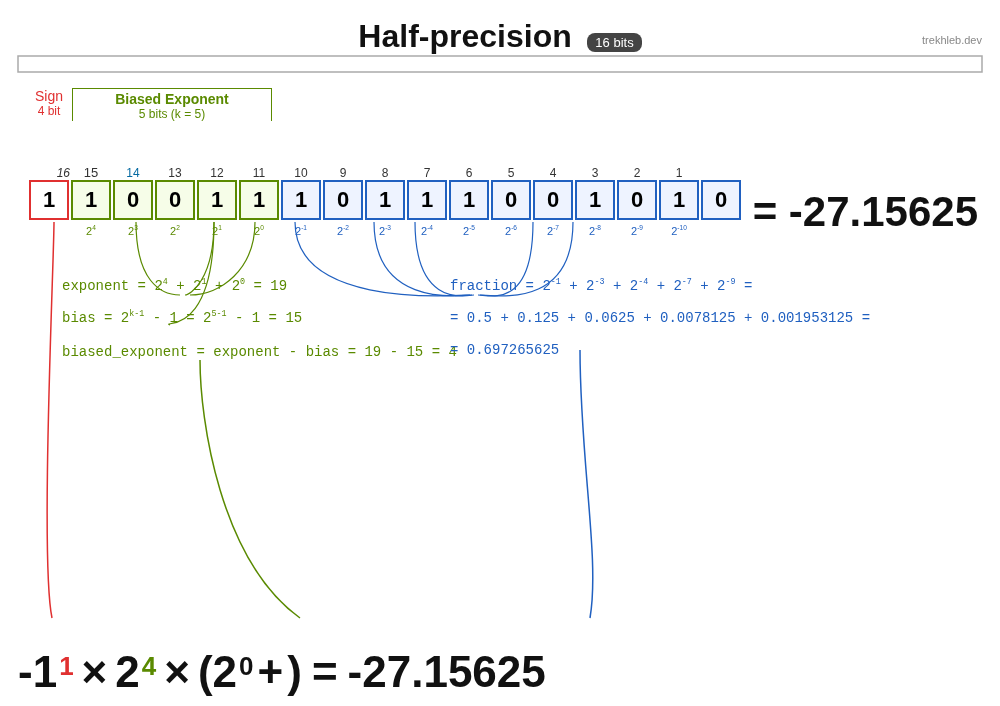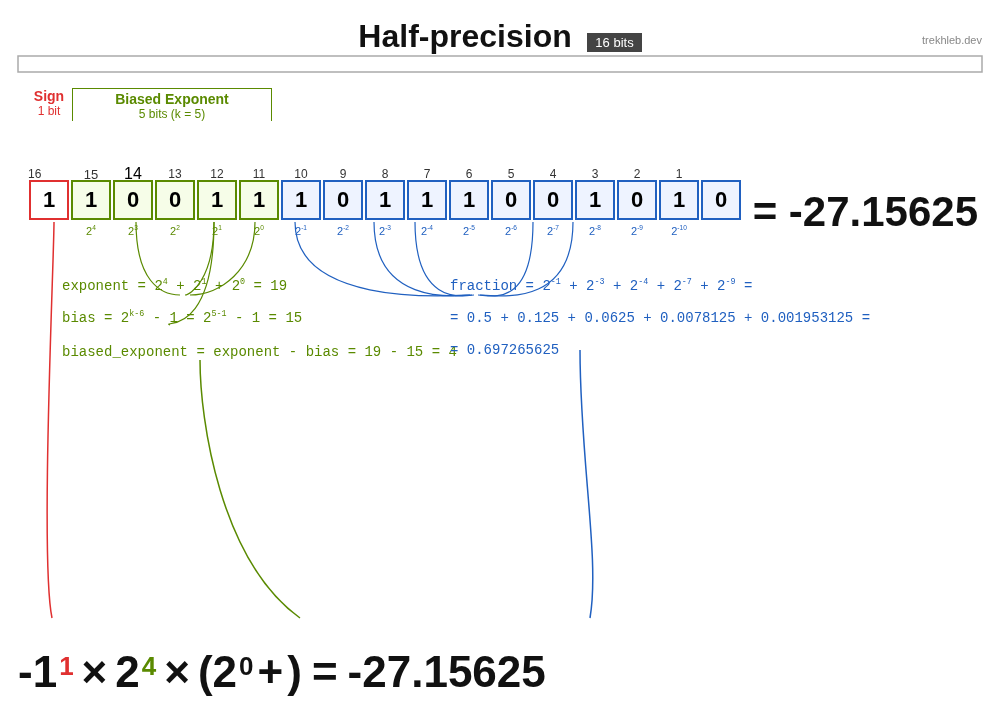--- a/index.html
+++ b/index.html
@@ -24,21 +24,21 @@
       font-weight: bold;
       color: #111;
     }
     #bits-badge {
       display: inline-block;
       background: #444;
       color: #fff;
       font-size: 13px;
       font-family: Arial, sans-serif;
       padding: 2px 8px;
-      border-radius: 0;
+      border-radius: 8px;
       vertical-align: middle;
       margin-left: 6px;
     }
     #site-label {
       position: absolute;
       right: 18px;
       top: 34px;
       font-size: 11px;
       color: #888;
       font-family: Arial, sans-serif;
@@ -108,36 +108,36 @@
 
 <div id="title-area">
   <span id="title-text">Half-precision</span>
   <span id="bits-badge">16 bits</span>
   <span id="site-label">trekhleb.dev</span>
 </div>
 
 <div style="position:absolute; top:88px; left:28px; display:flex; align-items:flex-start; width:660px;">
 
   <div style="width:42px; text-align:center; color:#e03030; font-family:Arial,sans-serif;">
-    <div style="font-weight:bold; font-size:14px;">Sign</div>
-    <div style="font-size:12px;">1 bit</div>
+    <div style="font-weight:normal; font-size:14px;">Sign</div>
+    <div style="font-size:12px;">4 bit</div>
   </div>
 
   <div style="width:200px; text-align:center; color:#5a8a00; font-family:Arial,sans-serif; border-top:1.5px solid #5a8a00; border-left:1.5px solid #5a8a00; border-right:1.5px solid #5a8a00; padding-top:2px; margin-left:2px;">
     <div style="font-weight:bold; font-size:14px;">Biased Exponent</div>
     <div style="font-size:12px;">5 bits (k = 5)</div>
   </div>
 
 </div>
 
 <div style="position:absolute; top:165px; left:28px; display:flex; align-items:center;">
 
-  <div style="width:42px; text-align:left; font-family:Arial,sans-serif; font-size:12px; color:#333;">16</div>
+  <div style="width:42px; text-align:right; font-family:Arial,sans-serif; font-size:12px; color:#333;font-style:italic;">16</div>
   <div style="width:42px; text-align:center; font-family:Arial,sans-serif; font-size:13px; color:#333;">15</div>
-  <div style="width:42px; text-align:center; font-family:Arial,sans-serif; font-size:16px; color:#000000;">14</div>
+  <div style="width:42px; text-align:center; font-family:Arial,sans-serif; font-size:12px; color:#0369a1;">14</div>
   <div style="width:42px; text-align:center; font-family:Arial,sans-serif; font-size:12px; color:#333;">13</div>
   <div style="width:42px; text-align:center; font-family:Arial,sans-serif; font-size:12px; color:#333;">12</div>
   <div style="width:42px; text-align:center; font-family:Arial,sans-serif; font-size:12px; color:#333;">11</div>
   <div style="width:42px; text-align:center; font-family:Arial,sans-serif; font-size:12px; color:#333;">10</div>
   <div style="width:42px; text-align:center; font-family:Arial,sans-serif; font-size:12px; color:#333;">9</div>
   <div style="width:42px; text-align:center; font-family:Arial,sans-serif; font-size:12px; color:#333;">8</div>
   <div style="width:42px; text-align:center; font-family:Arial,sans-serif; font-size:12px; color:#333;">7</div>
   <div style="width:42px; text-align:center; font-family:Arial,sans-serif; font-size:12px; color:#333;">6</div>
   <div style="width:42px; text-align:center; font-family:Arial,sans-serif; font-size:12px; color:#333;">5</div>
   <div style="width:42px; text-align:center; font-family:Arial,sans-serif; font-size:12px; color:#333;">4</div>
@@ -187,21 +187,21 @@
   <div style="width:40px; text-align:center; font-family:Arial,sans-serif; font-size:11px; color:#2060c0; margin:0 1px;">2<sup>-9</sup></div>
   <div style="width:40px; text-align:center; font-family:Arial,sans-serif; font-size:11px; color:#2060c0; margin:0 1px;">2<sup>-10</sup></div>
 </div>
 
 <div id="result-display" style="position:absolute; top:188px; right:22px; font-family:Arial,sans-serif; font-size:42px; font-weight:bold; color:#111; white-space:nowrap;">= -27.15625</div>
 
 <div id="exp-calc" style="position:absolute; top:278px; left:62px; color:#5a8a00; font-size:14px; font-family:Liberation Mono, monospace;">
   exponent = 2<sup>4</sup> + 2<sup>1</sup> + 2<sup>0</sup> = 19
 </div>
 <div id="bias-calc" style="position:absolute; top:310px; left:62px; color:#5a8a00; font-size:14px; font-family:'Courier New',monospace;">
-  bias = 2<sup>k-6</sup> - 1 = 2<sup>5-1</sup> - 1 = 15
+  bias = 2<sup>k-1</sup> - 1 = 2<sup>5-1</sup> - 1 = 15
 </div>
 <div id="biased-calc" style="position:absolute; top:344px; left:62px; color:#5a8a00; font-size:14px; font-family:'Courier New',monospace;">
   biased_exponent = exponent - bias = 19 - 15 = 4
 </div>
 
 <div id="frac-calc" style="position:absolute; top:278px; left:450px; color:#2060c0; font-size:14px; font-family:'Courier New',monospace;">
   fraction = 2<sup>-1</sup> + 2<sup>-3</sup> + 2<sup>-4</sup> + 2<sup>-7</sup> + 2<sup>-9</sup> =
 </div>
 <div id="frac-calc2" style="position:absolute; top:310px; left:450px; color:#2060c0; font-size:14px; font-family:'Courier New',monospace;">
   = 0.5 + 0.125 + 0.0625 + 0.0078125 + 0.001953125 =

